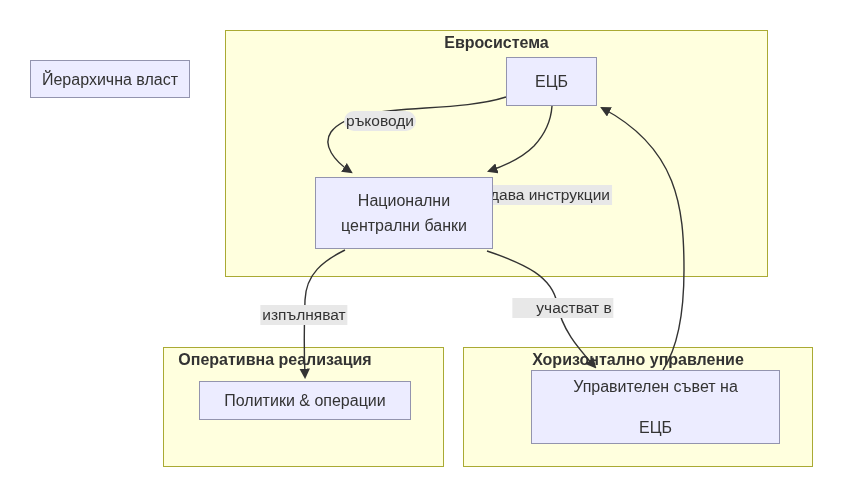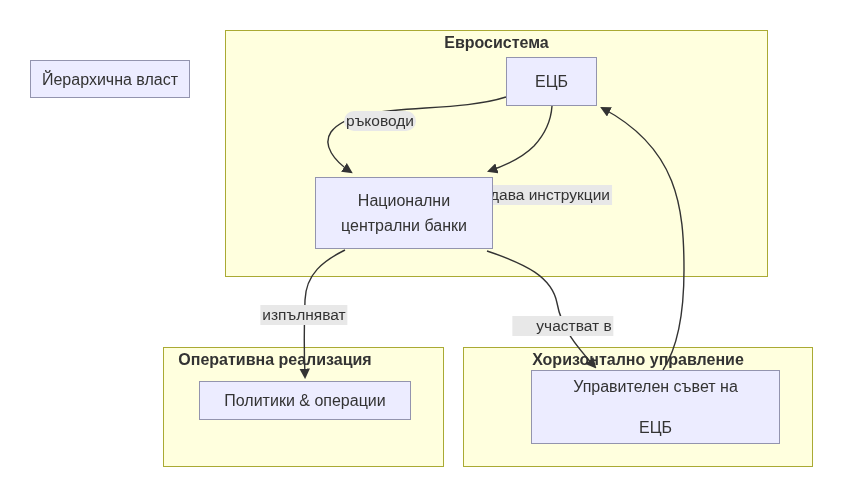--- a/index.html
+++ b/index.html
@@ -85,21 +85,21 @@
   #cluster-operational{left:163px;top:347px;width:281px;height:120px;}
   #cluster-operational-title{left:163px;top:351px;width:224px;}
   #node-policies{left:199px;top:381px;width:212px;height:39px;}
   #cluster-horizontal{left:463px;top:347px;width:350px;height:120px;}
   #cluster-horizontal-title{left:463px;top:351px;width:350px;}
   #node-council{left:531px;top:370px;width:249px;height:74px;gap:16px;}
   #edge-label-leads{left:380px;top:121px;border-radius:10px;}
   #edge-label-instructs{left:550px;top:155px;margin-top:40px;}
   #edge-label-decides{left:685px;top:213px;}
   #edge-label-implement{left:304px;top:299px;margin-top:16px;}
-  #edge-label-participate{left:563px;top:326px;padding-left:24px;}
+  #edge-label-participate{left:563px;top:308px;padding-left:24px;}
 </style>
 </head>
 <body>
 
 <div class="canvas">
 
   <div class="cluster" id="cluster-eurosystem"></div>
   <div class="cluster-title" id="cluster-eurosystem-title">Евросистема</div>
 
   <div class="cluster" id="cluster-operational"></div>

